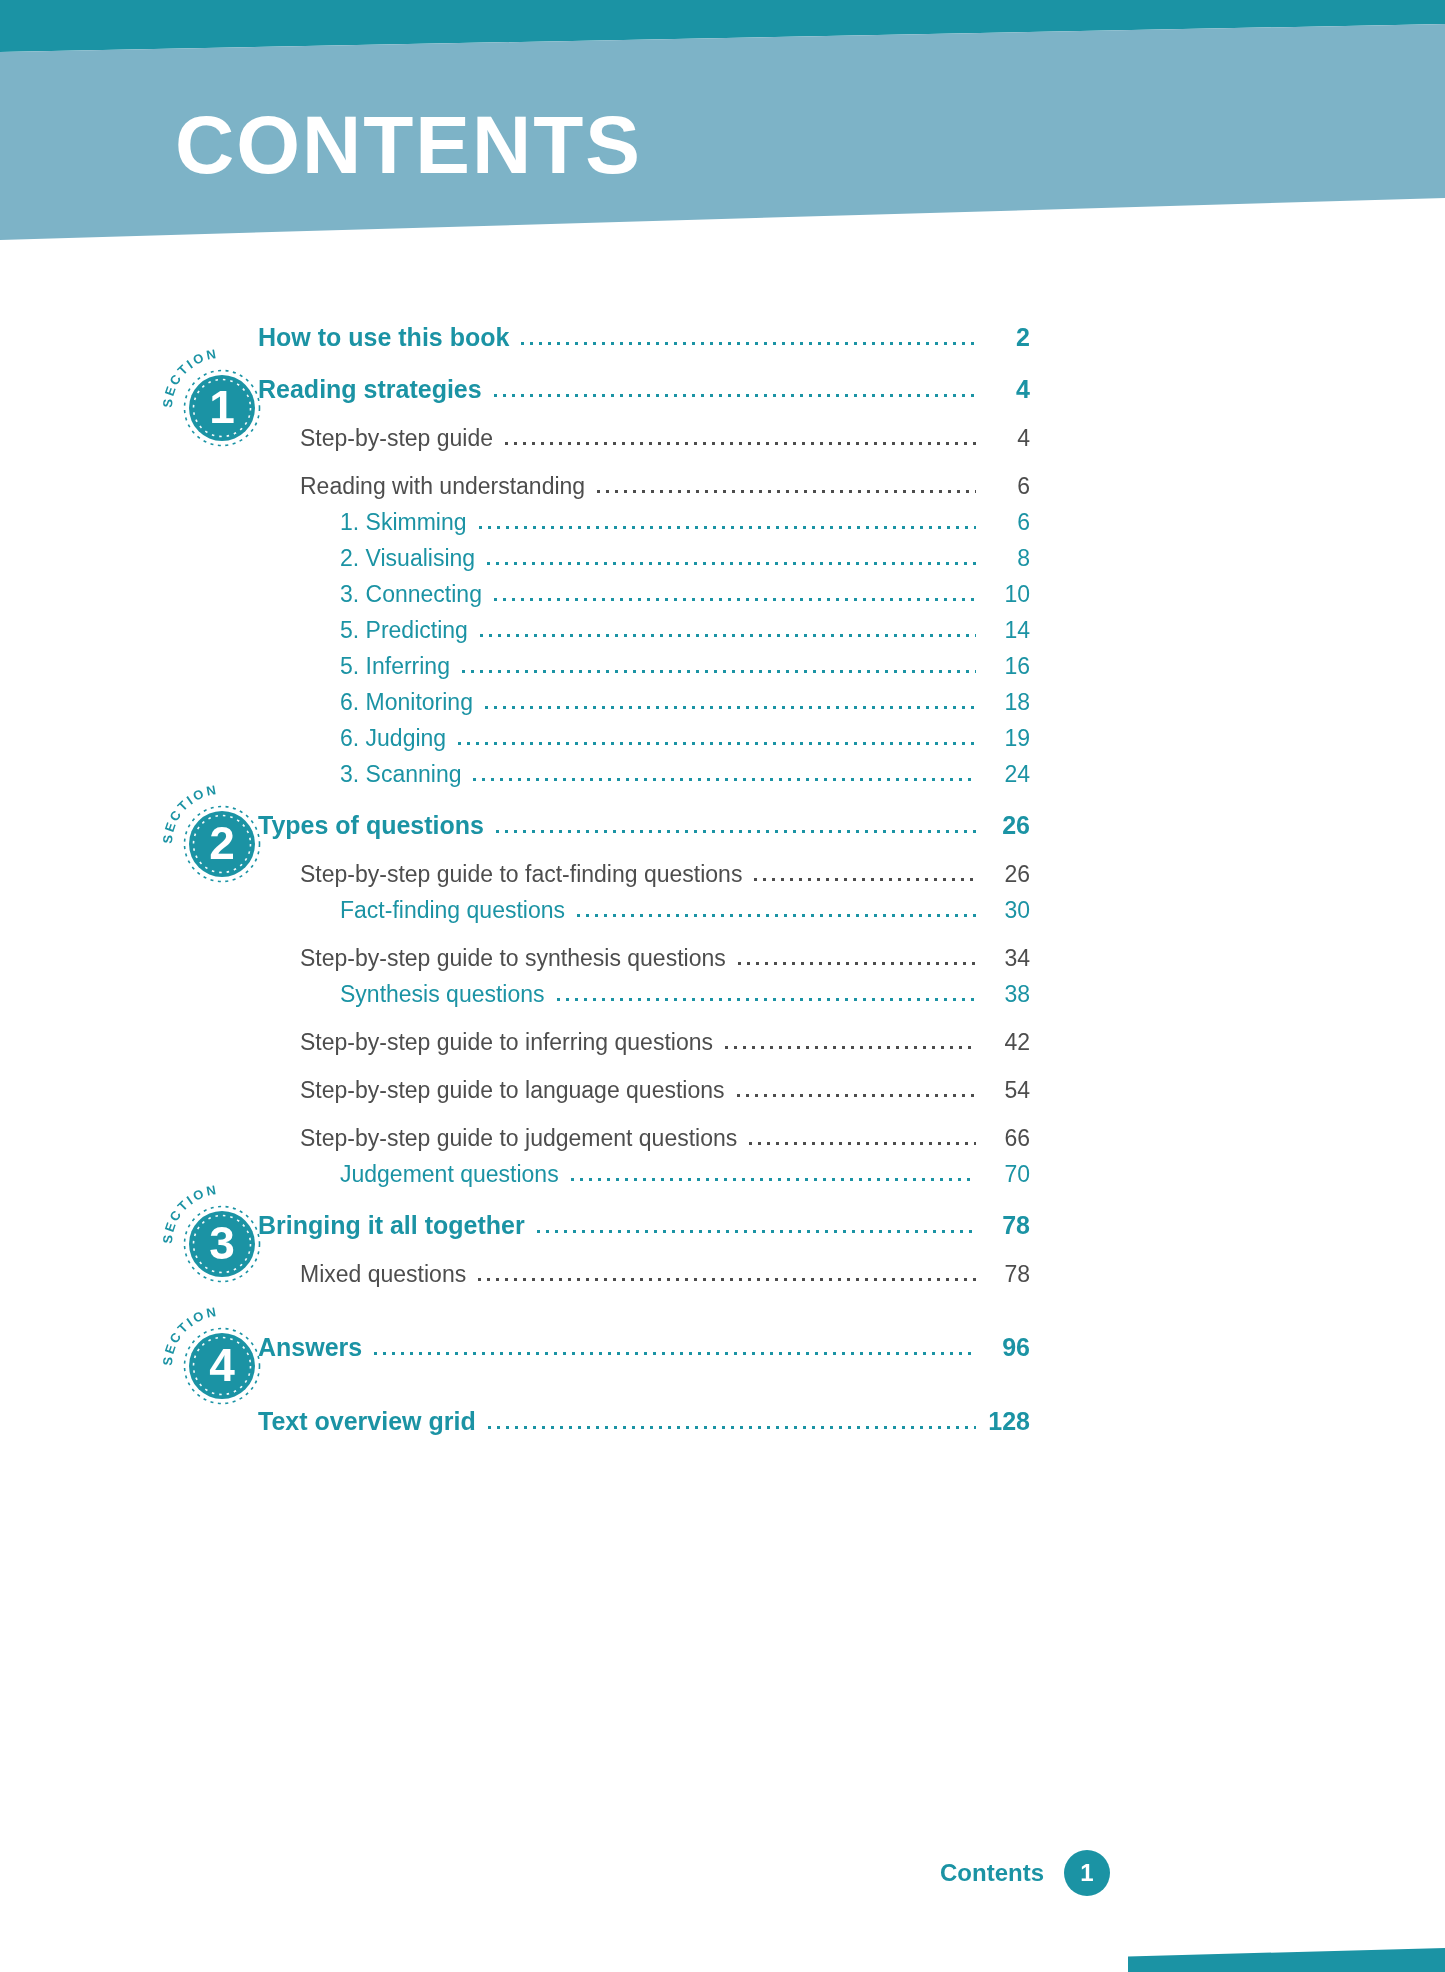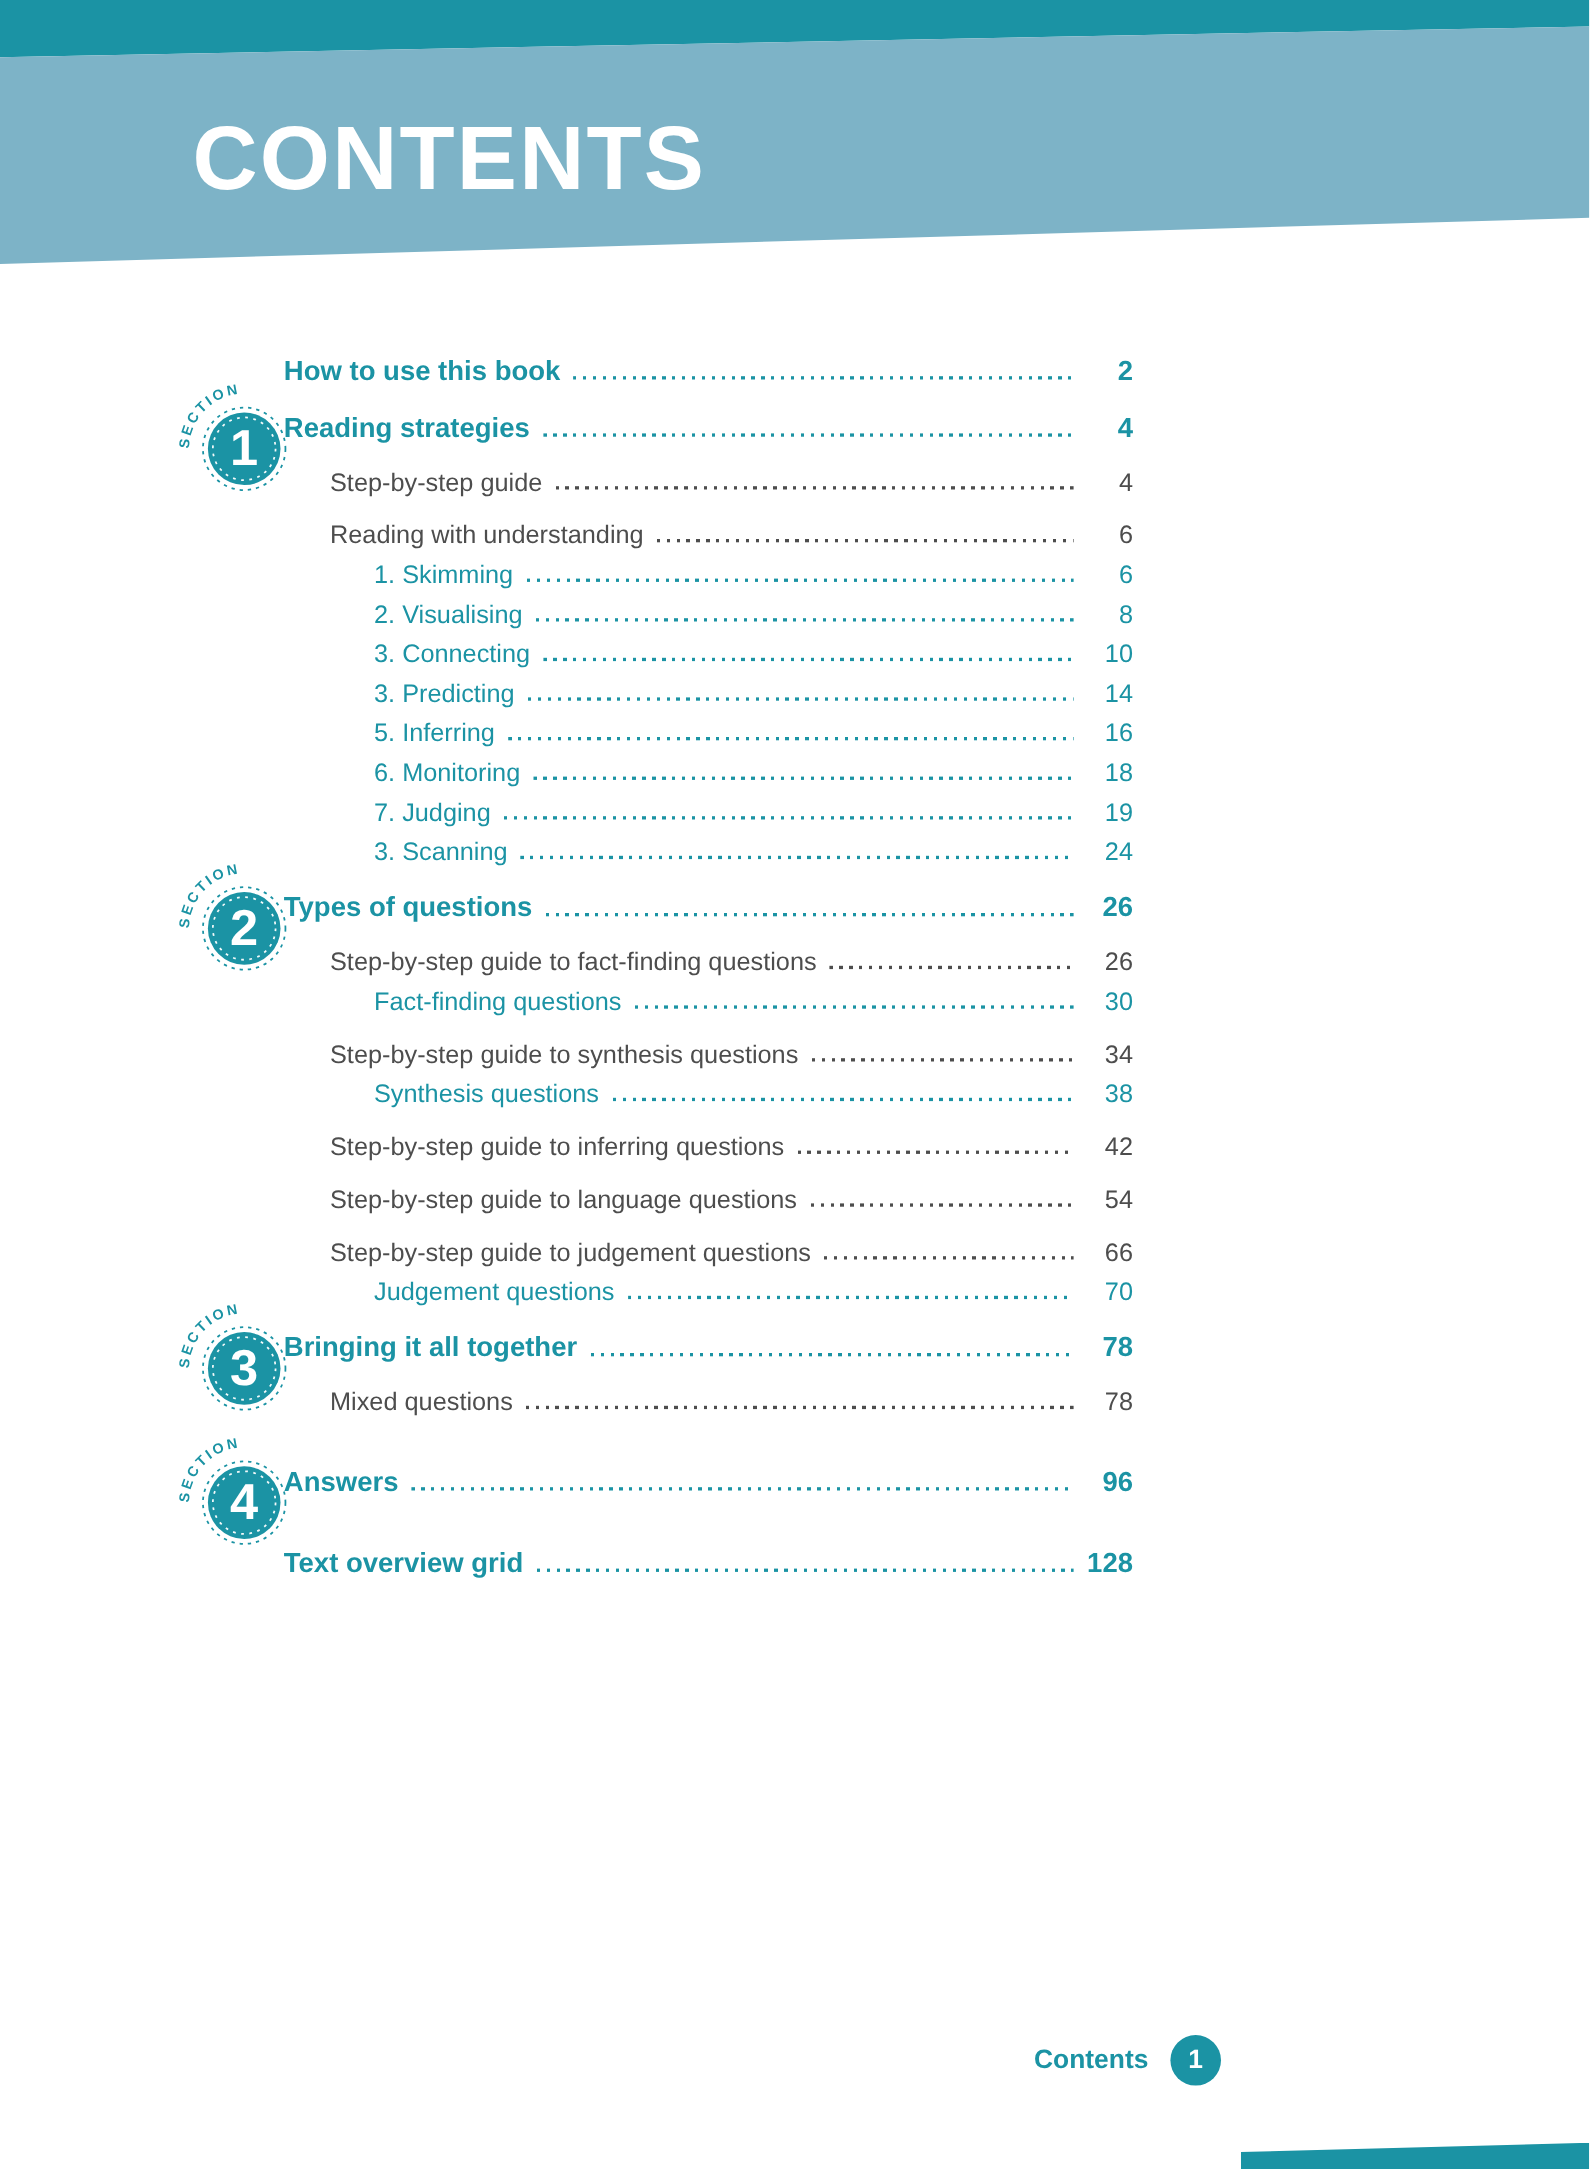--- a/index.html
+++ b/index.html
@@ -120,39 +120,39 @@
     <span class="pagenum">8</span>
   </div>
       <div class="row item">
 
     <span class="label">3. Connecting</span>
     <span class="leader"></span>
     <span class="pagenum">10</span>
   </div>
       <div class="row item">
 
-    <span class="label">3. Predicting</span>
+    <span class="label">5. Predicting</span>
     <span class="leader"></span>
     <span class="pagenum">14</span>
   </div>
       <div class="row item">
 
     <span class="label">5. Inferring</span>
     <span class="leader"></span>
     <span class="pagenum">16</span>
   </div>
       <div class="row item">
 
     <span class="label">6. Monitoring</span>
     <span class="leader"></span>
     <span class="pagenum">18</span>
   </div>
       <div class="row item">
 
-    <span class="label">7. Judging</span>
+    <span class="label">6. Judging</span>
     <span class="leader"></span>
     <span class="pagenum">19</span>
   </div>
       <div class="row item">
 
     <span class="label">3. Scanning</span>
     <span class="leader"></span>
     <span class="pagenum">24</span>
   </div>
       <div class="row h">

